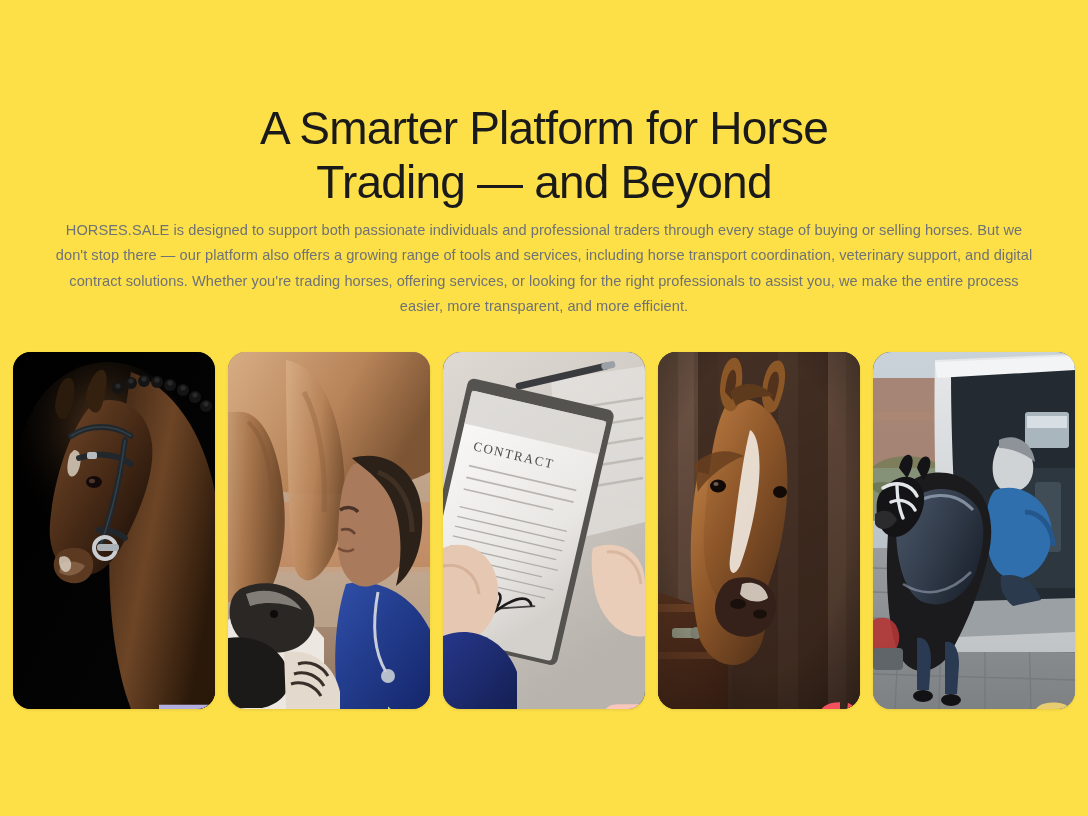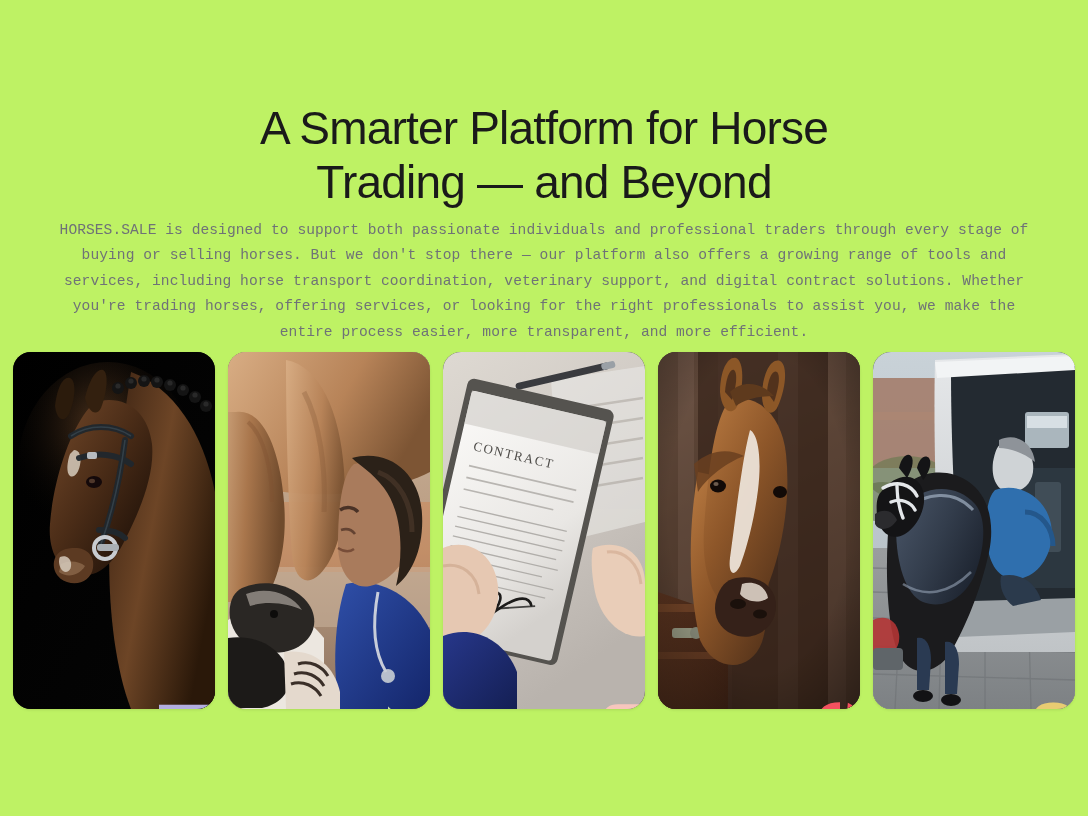--- a/index.html
+++ b/index.html
@@ -11,21 +11,21 @@
     height: 816px;
     background: #ffffff;
     font-family: "Liberation Sans", sans-serif;
     overflow: hidden;
     position: relative;
   }
 
   .page {
     position: absolute;
     inset: 0;
-    background: #bef264;
+    background: #fde047;
   }
 
   
   .hero-heading {
     position: absolute;
     top: 70px;
     left: 0;
     width: 1088px;
     text-align: center;
     font-size: 46px;
@@ -41,21 +41,21 @@
   .hero-paragraph {
     position: absolute;
     top: 203px;
     left: 50px;
     width: 988px;
     text-align: center;
     font-size: 14.6px;
     line-height: 25.5px;
     color: #6f7277;
     letter-spacing: 0.05px;
-    font-family: Liberation Mono, monospace;
+    font-family: Liberation Sans, sans-serif;
   }
 
   
   .card-strip {
     position: absolute;
     top: 352px;
     left: 13px;
     width: 1090px;
     height: 360px;
     display: flex;

